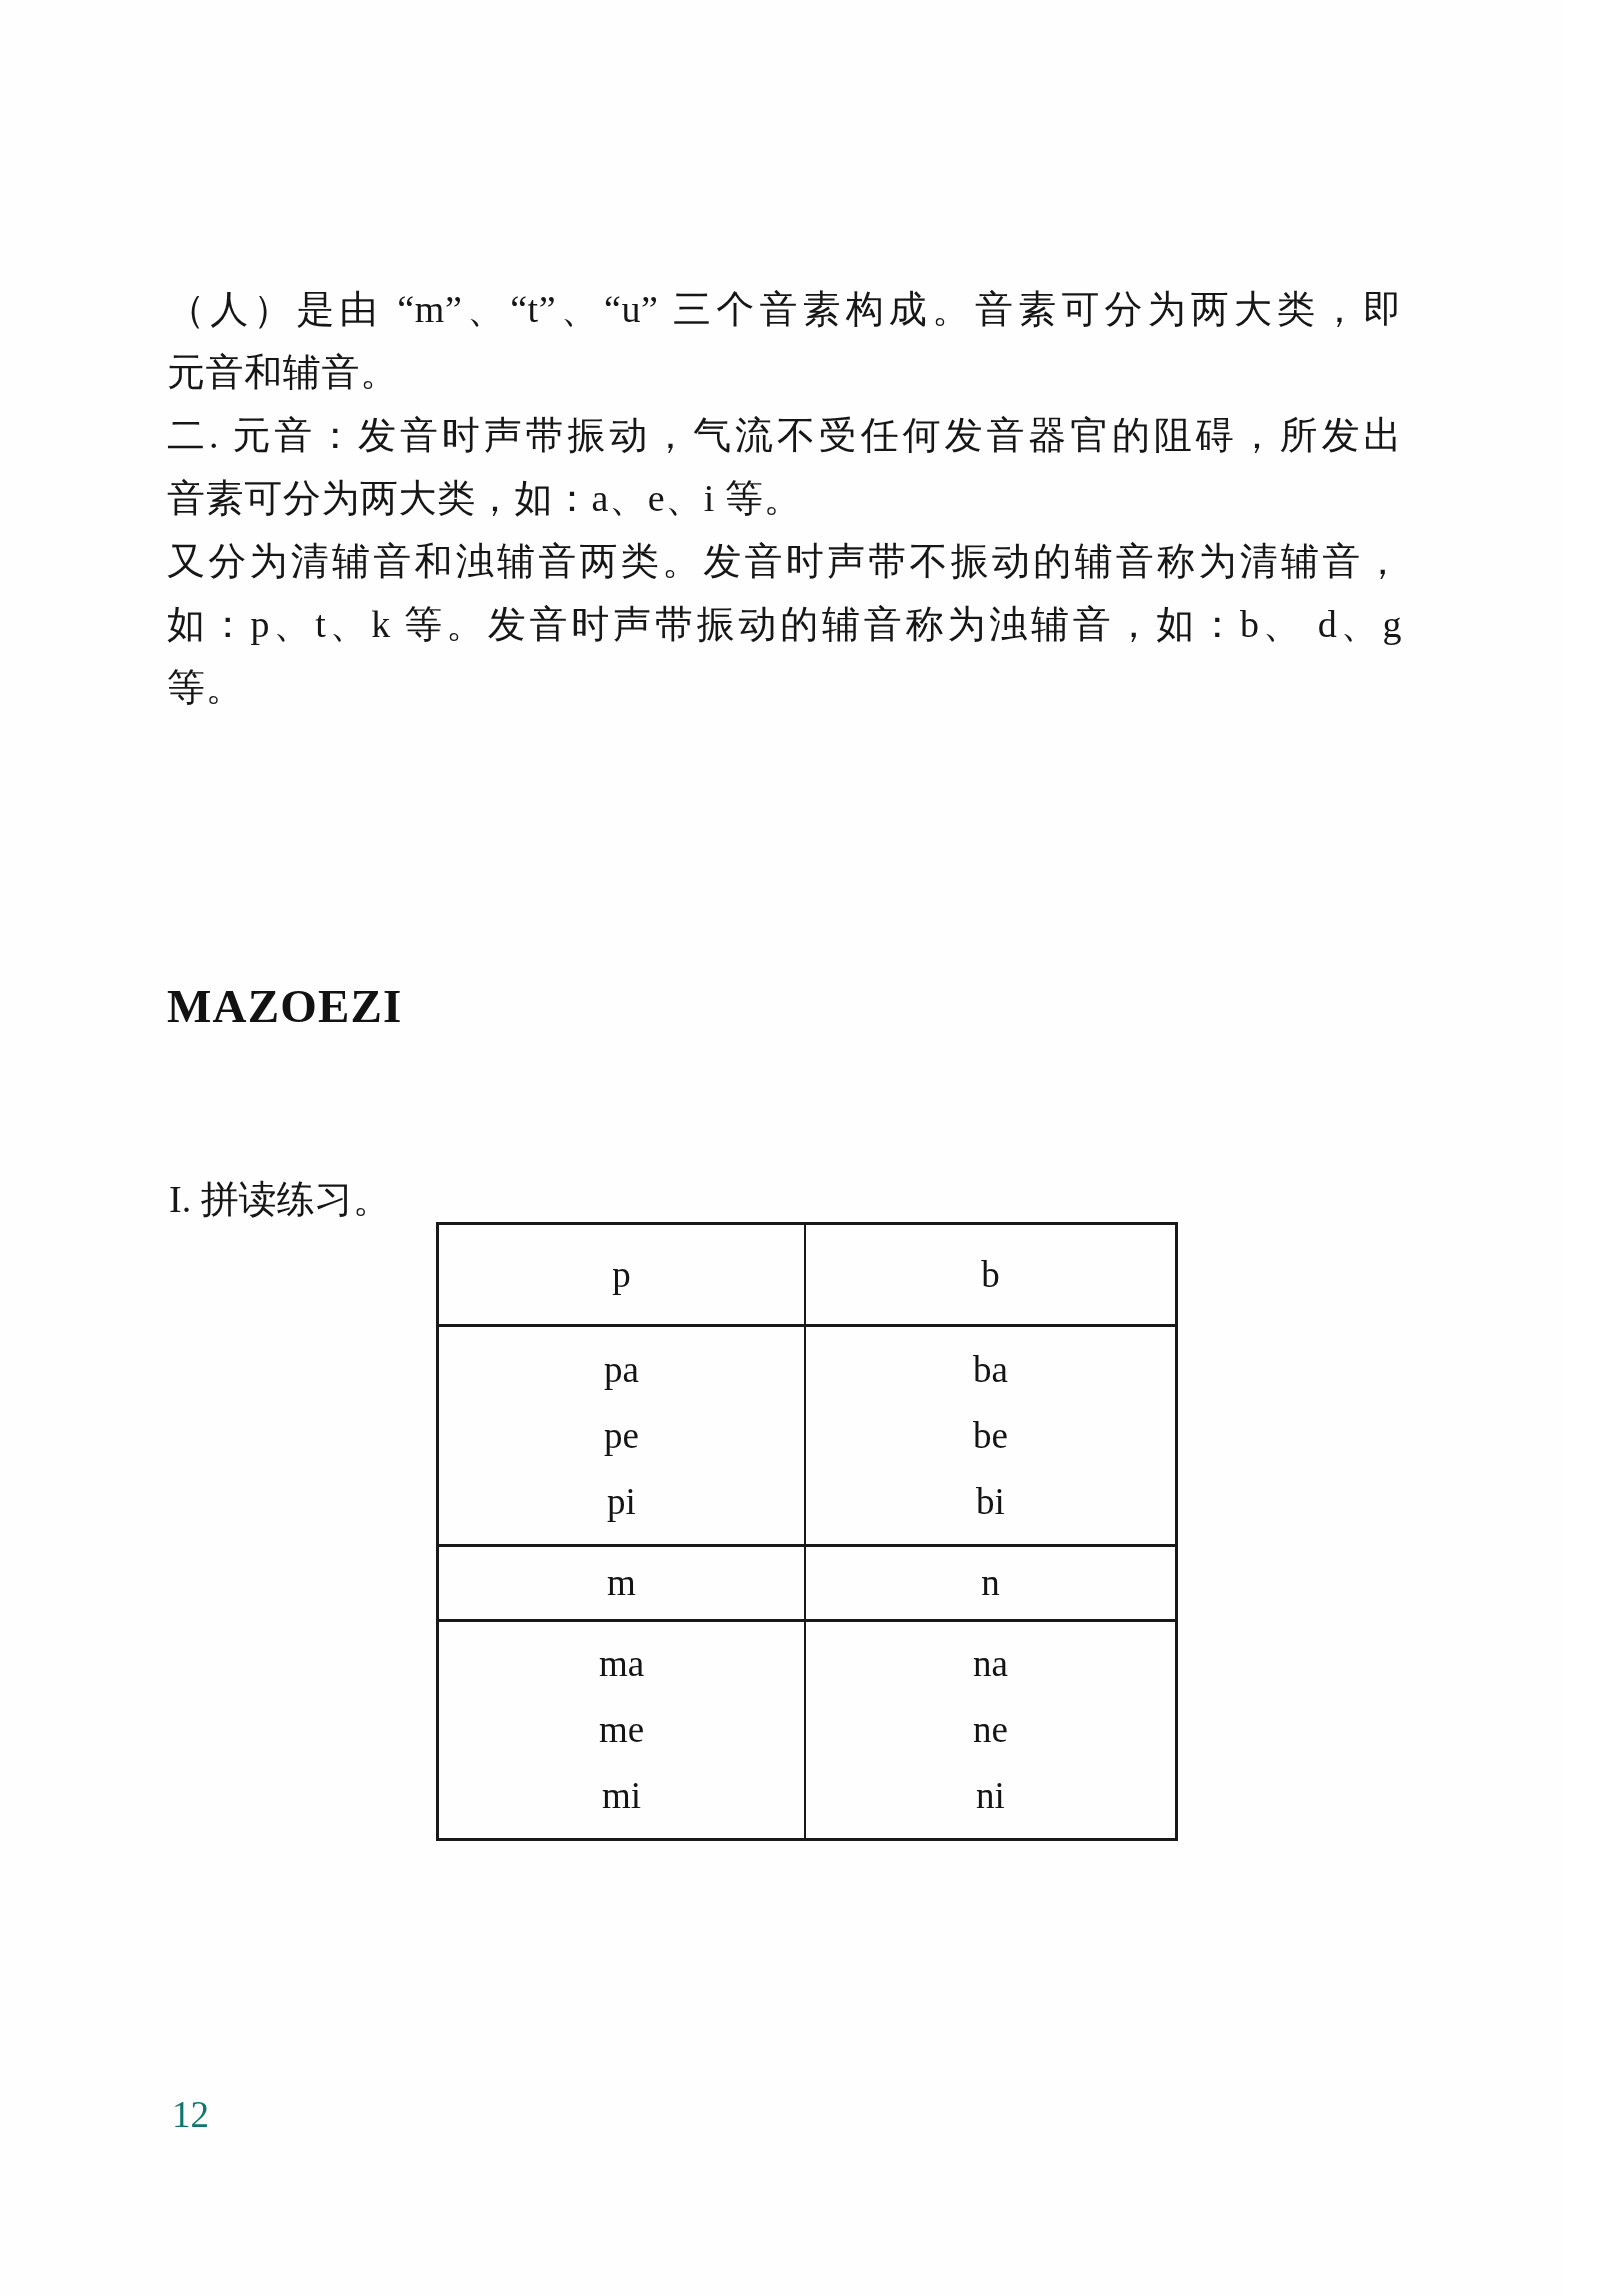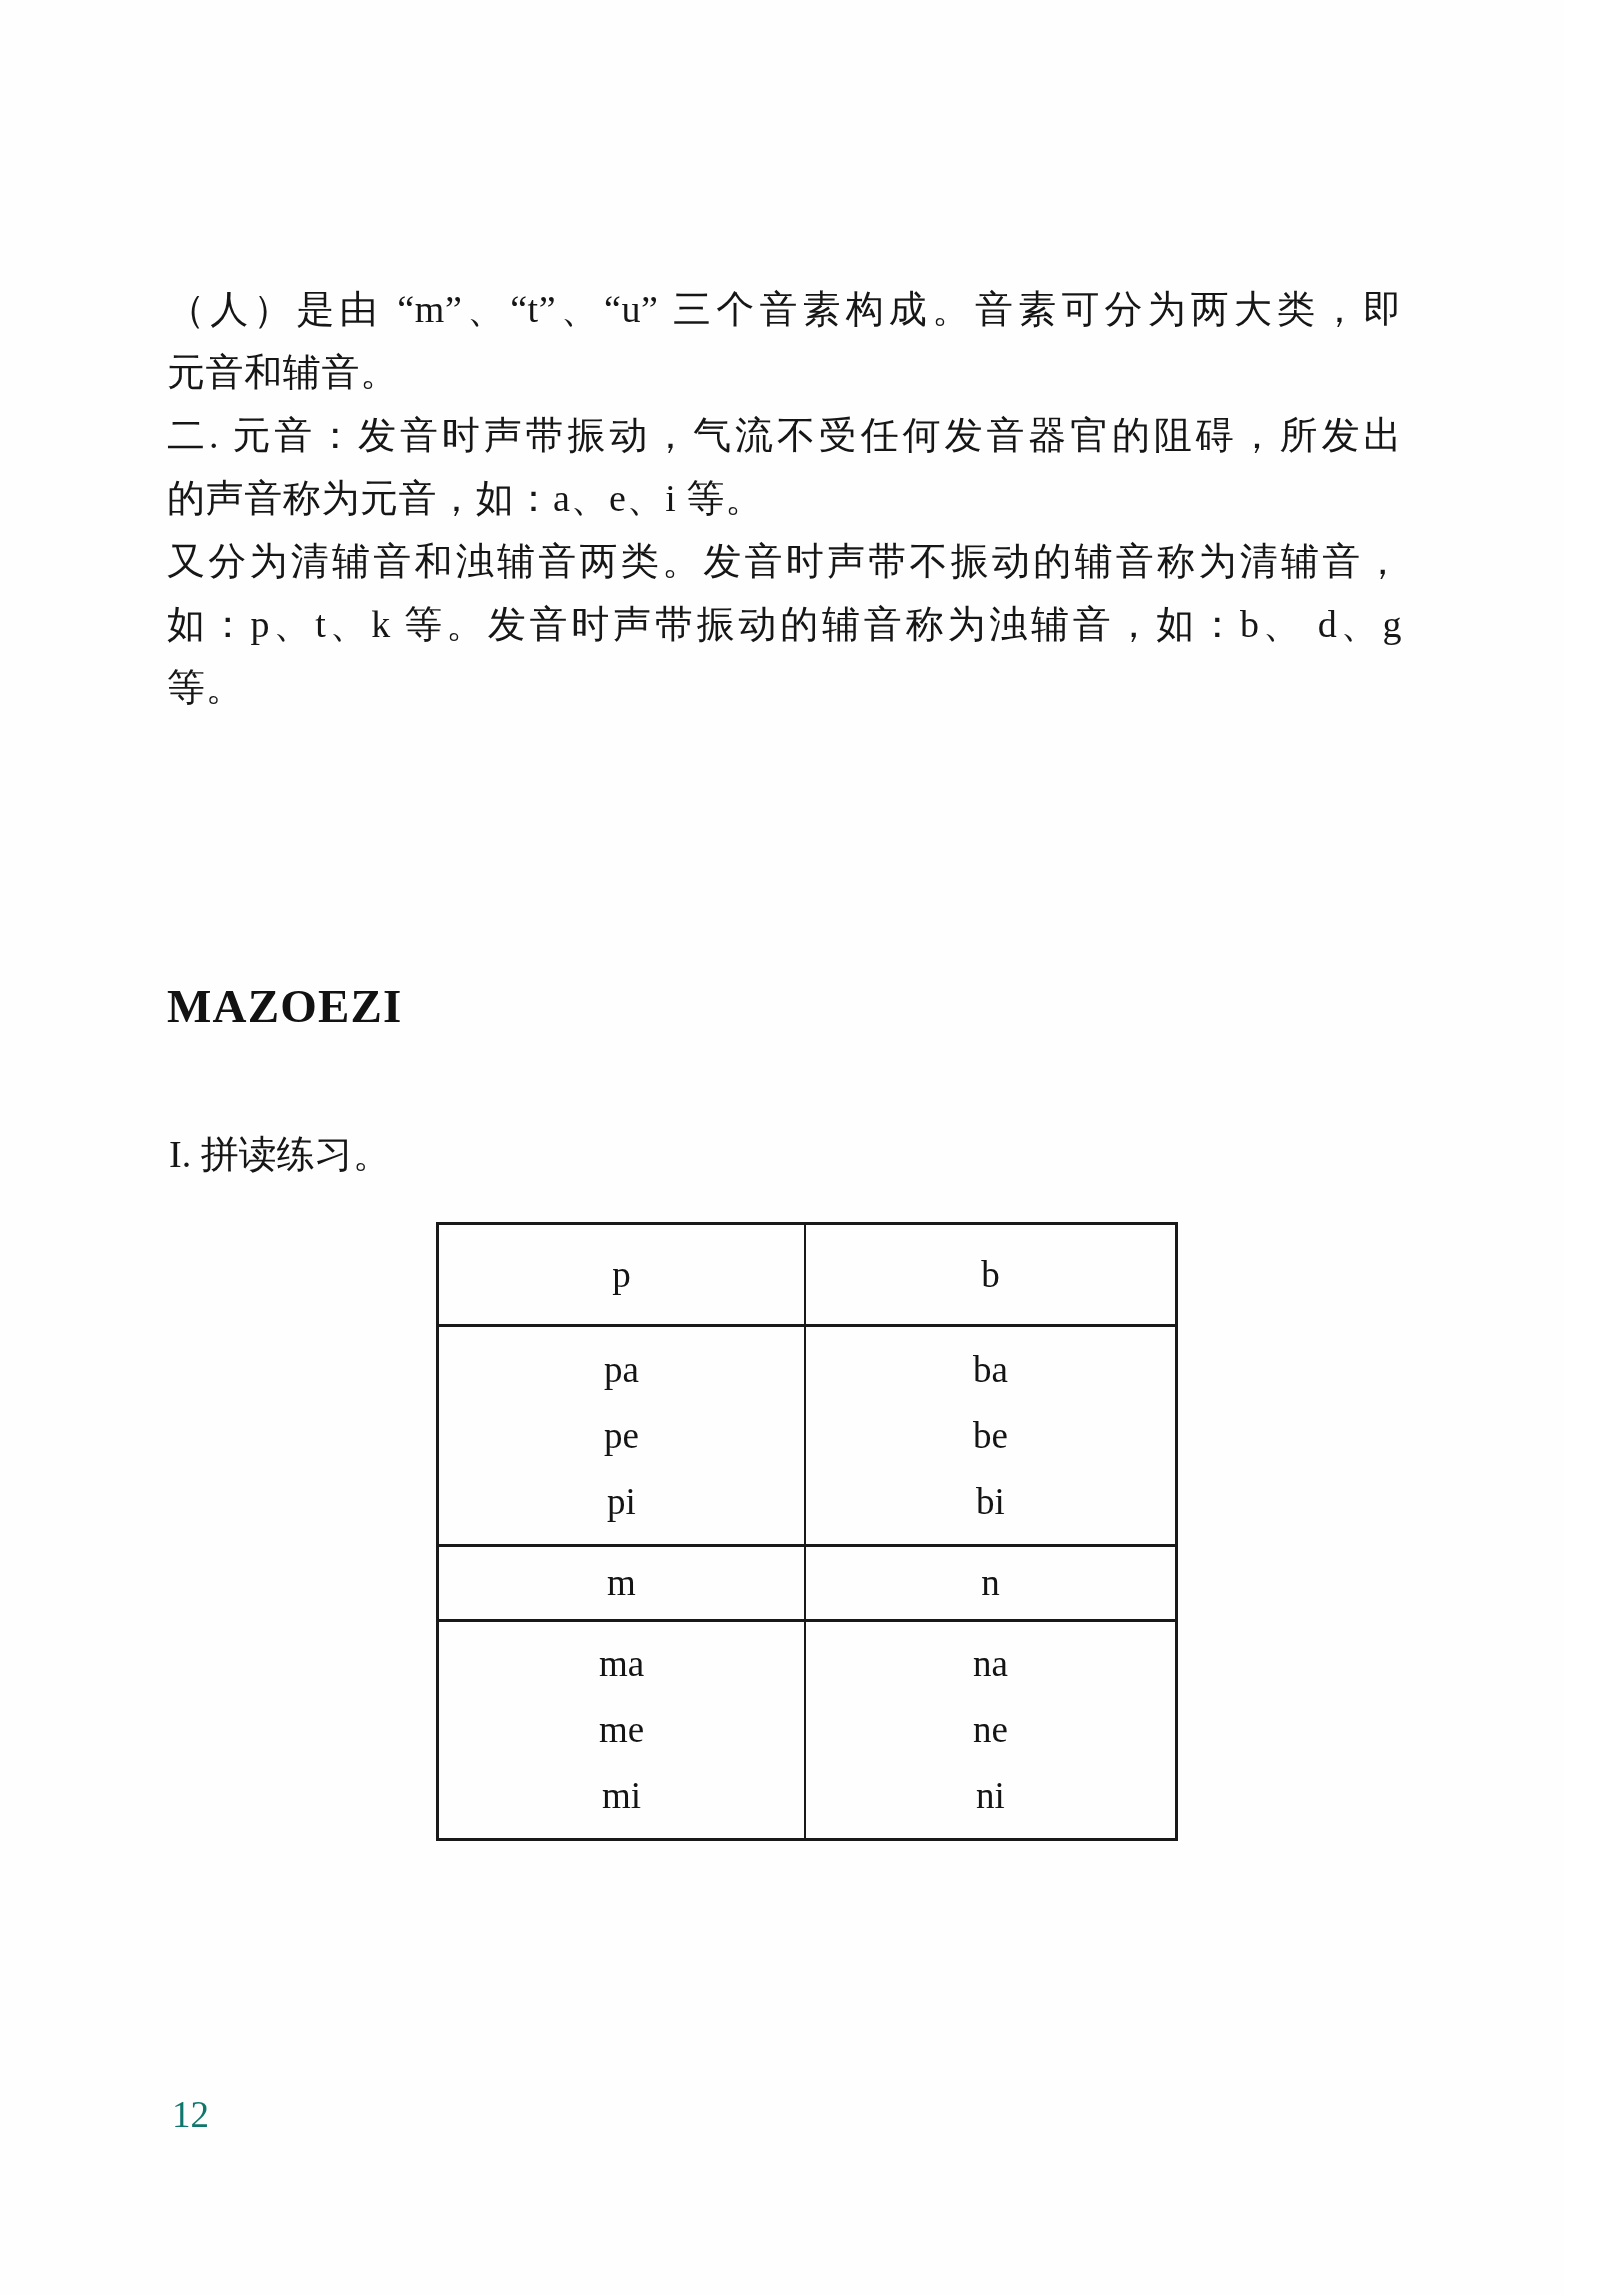--- a/index.html
+++ b/index.html
@@ -47,21 +47,21 @@
     font-size: 47px;
     line-height: 50px;
     font-weight: bold;
     letter-spacing: 1.2px;
     color: #121212;
   }
   
   .exercise {
     position: absolute;
     left: 169px;
-    top: 1133px;
+    top: 1178px;
     font-size: 38px;
     line-height: 43px;
     white-space: pre;
   }
   
   .drill-table {
     position: absolute;
     left: 436px;
     top: 1222px;
     width: 736px;
@@ -111,21 +111,21 @@
 </style>
 </head>
 <body>
 
 <div class="page">
 
   <div class="body-text">
     <div class="line j">（人）是由 “m”、“t”、“u” 三个音素构成。音素可分为两大类，即</div>
     <div class="line">元音和辅音。</div>
     <div class="line j">二. 元音：发音时声带振动，气流不受任何发音器官的阻碍，所发出</div>
-    <div class="line">的声音称为元音，如：a、e、i 等。</div>
+    <div class="line">音素可分为两大类，如：a、e、i 等。</div>
     <div class="line j">又分为清辅音和浊辅音两类。发音时声带不振动的辅音称为清辅音，</div>
     <div class="line j">如：p、t、k 等。发音时声带振动的辅音称为浊辅音，如：b、 d、g</div>
     <div class="line">等。</div>
   </div>
 
   <h1 class="mazoezi">MAZOEZI</h1>
 
   <div class="exercise">I. 拼读练习。</div>
 
   <div class="drill-table">

